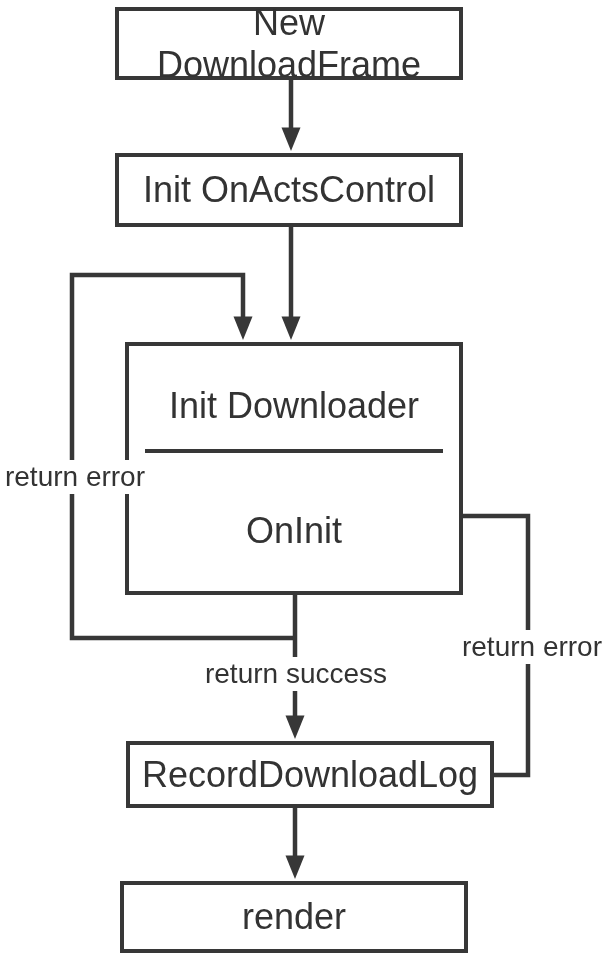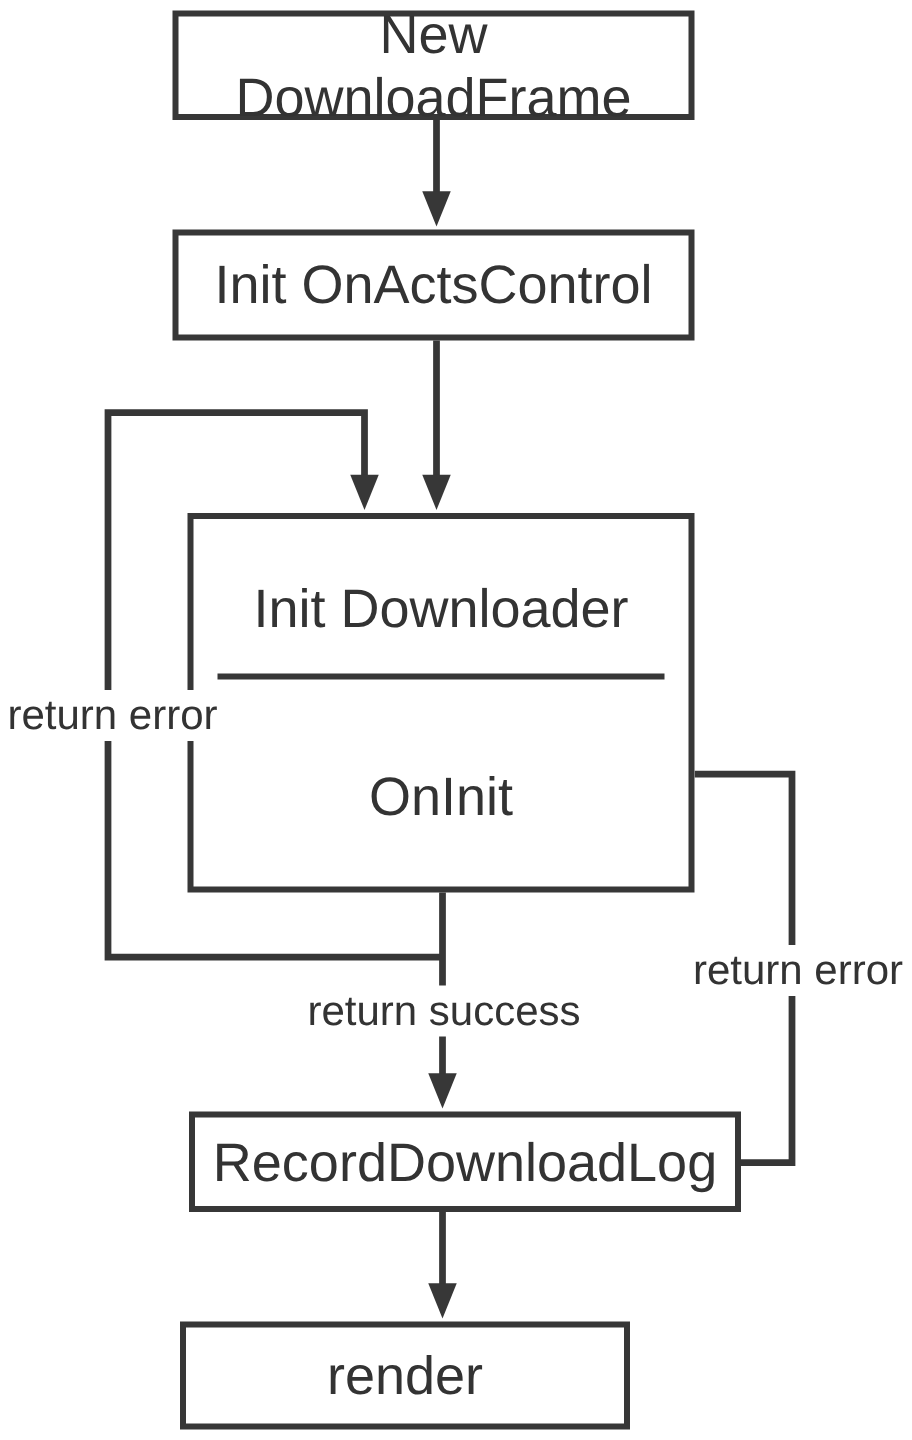--- a/index.html
+++ b/index.html
@@ -58,21 +58,21 @@
   }
   .subbox-body {
     height: 154px;
     display: flex;
     flex-direction: row;
     align-items: center;
     justify-content: center;
     line-height: 35px;
   }
   #node-record-download-log { left: 126px; top: 741px; width: 368px; height: 67px; }
-  #node-render              { left: 120px; top: 881px; width: 300px; height: 72px; }
+  #node-render              { left: 120px; top: 881px; width: 348px; height: 72px; }
   .edge-label {
     position: absolute;
     transform: translate(-50%, -50%);
     background: #ffffff;
     color: var(--text, #333333);
     font-size: 28px;
     white-space: nowrap;
     padding: 1px 3px;
     z-index: 3;
   }

